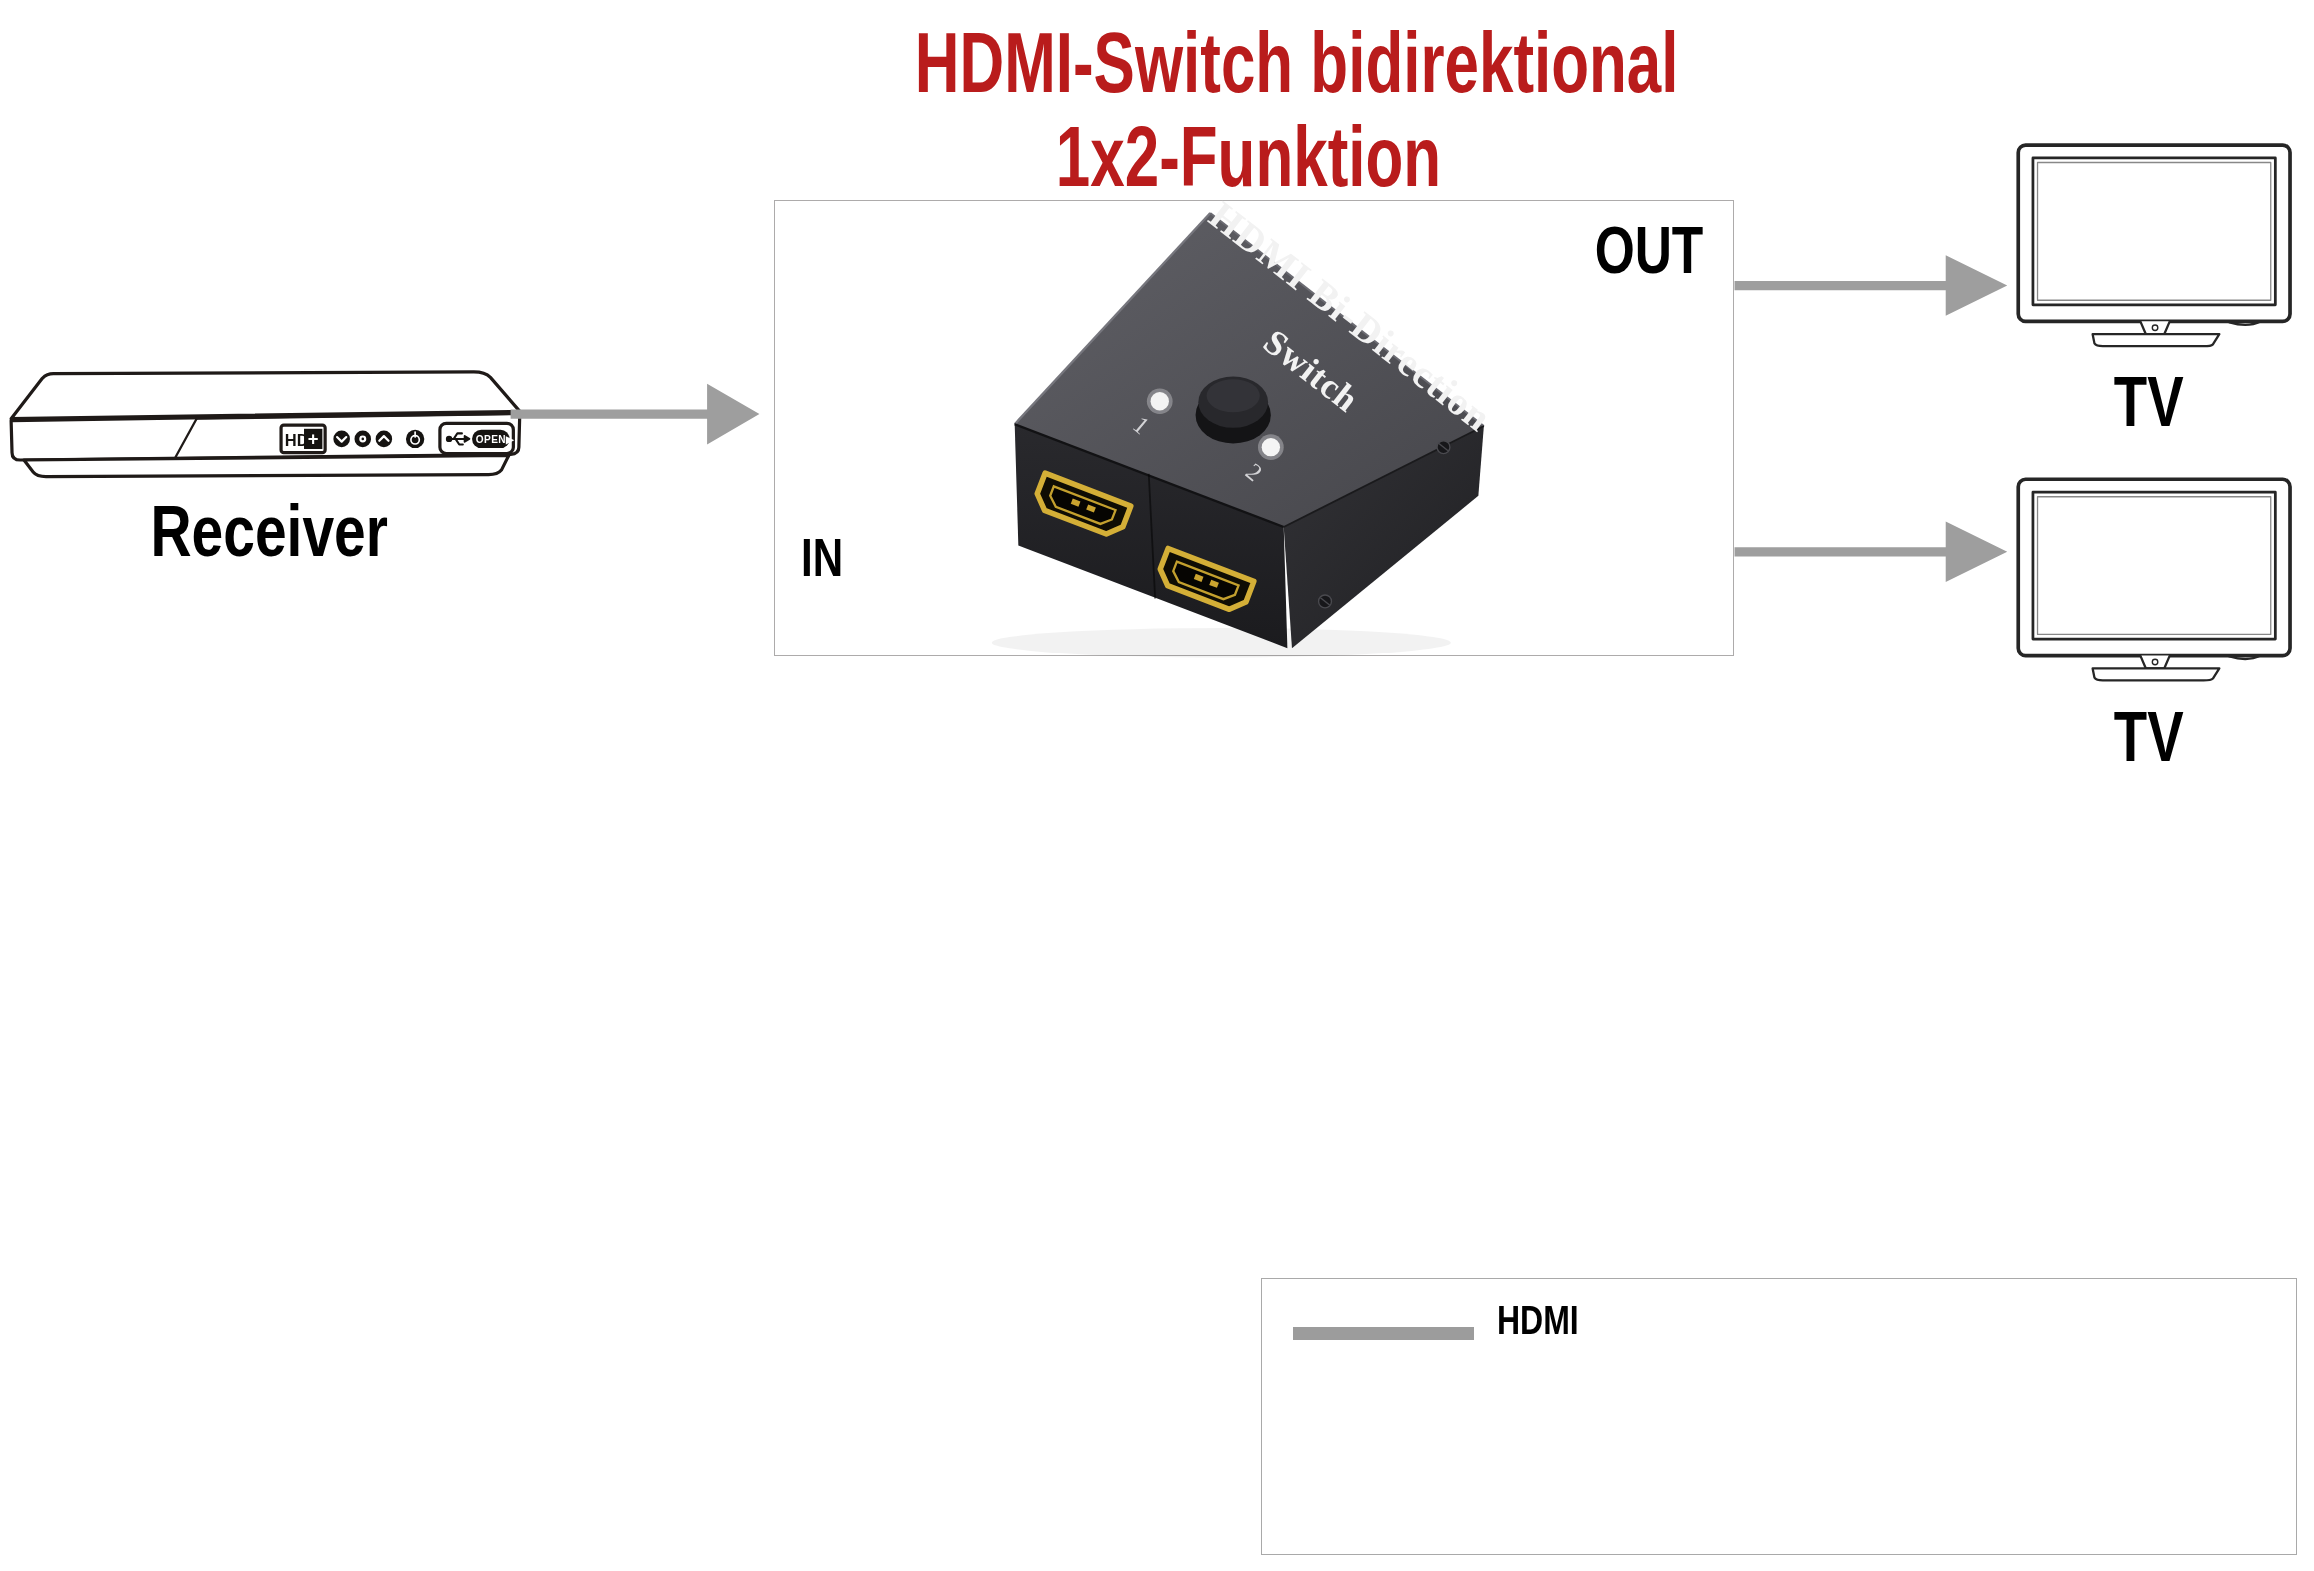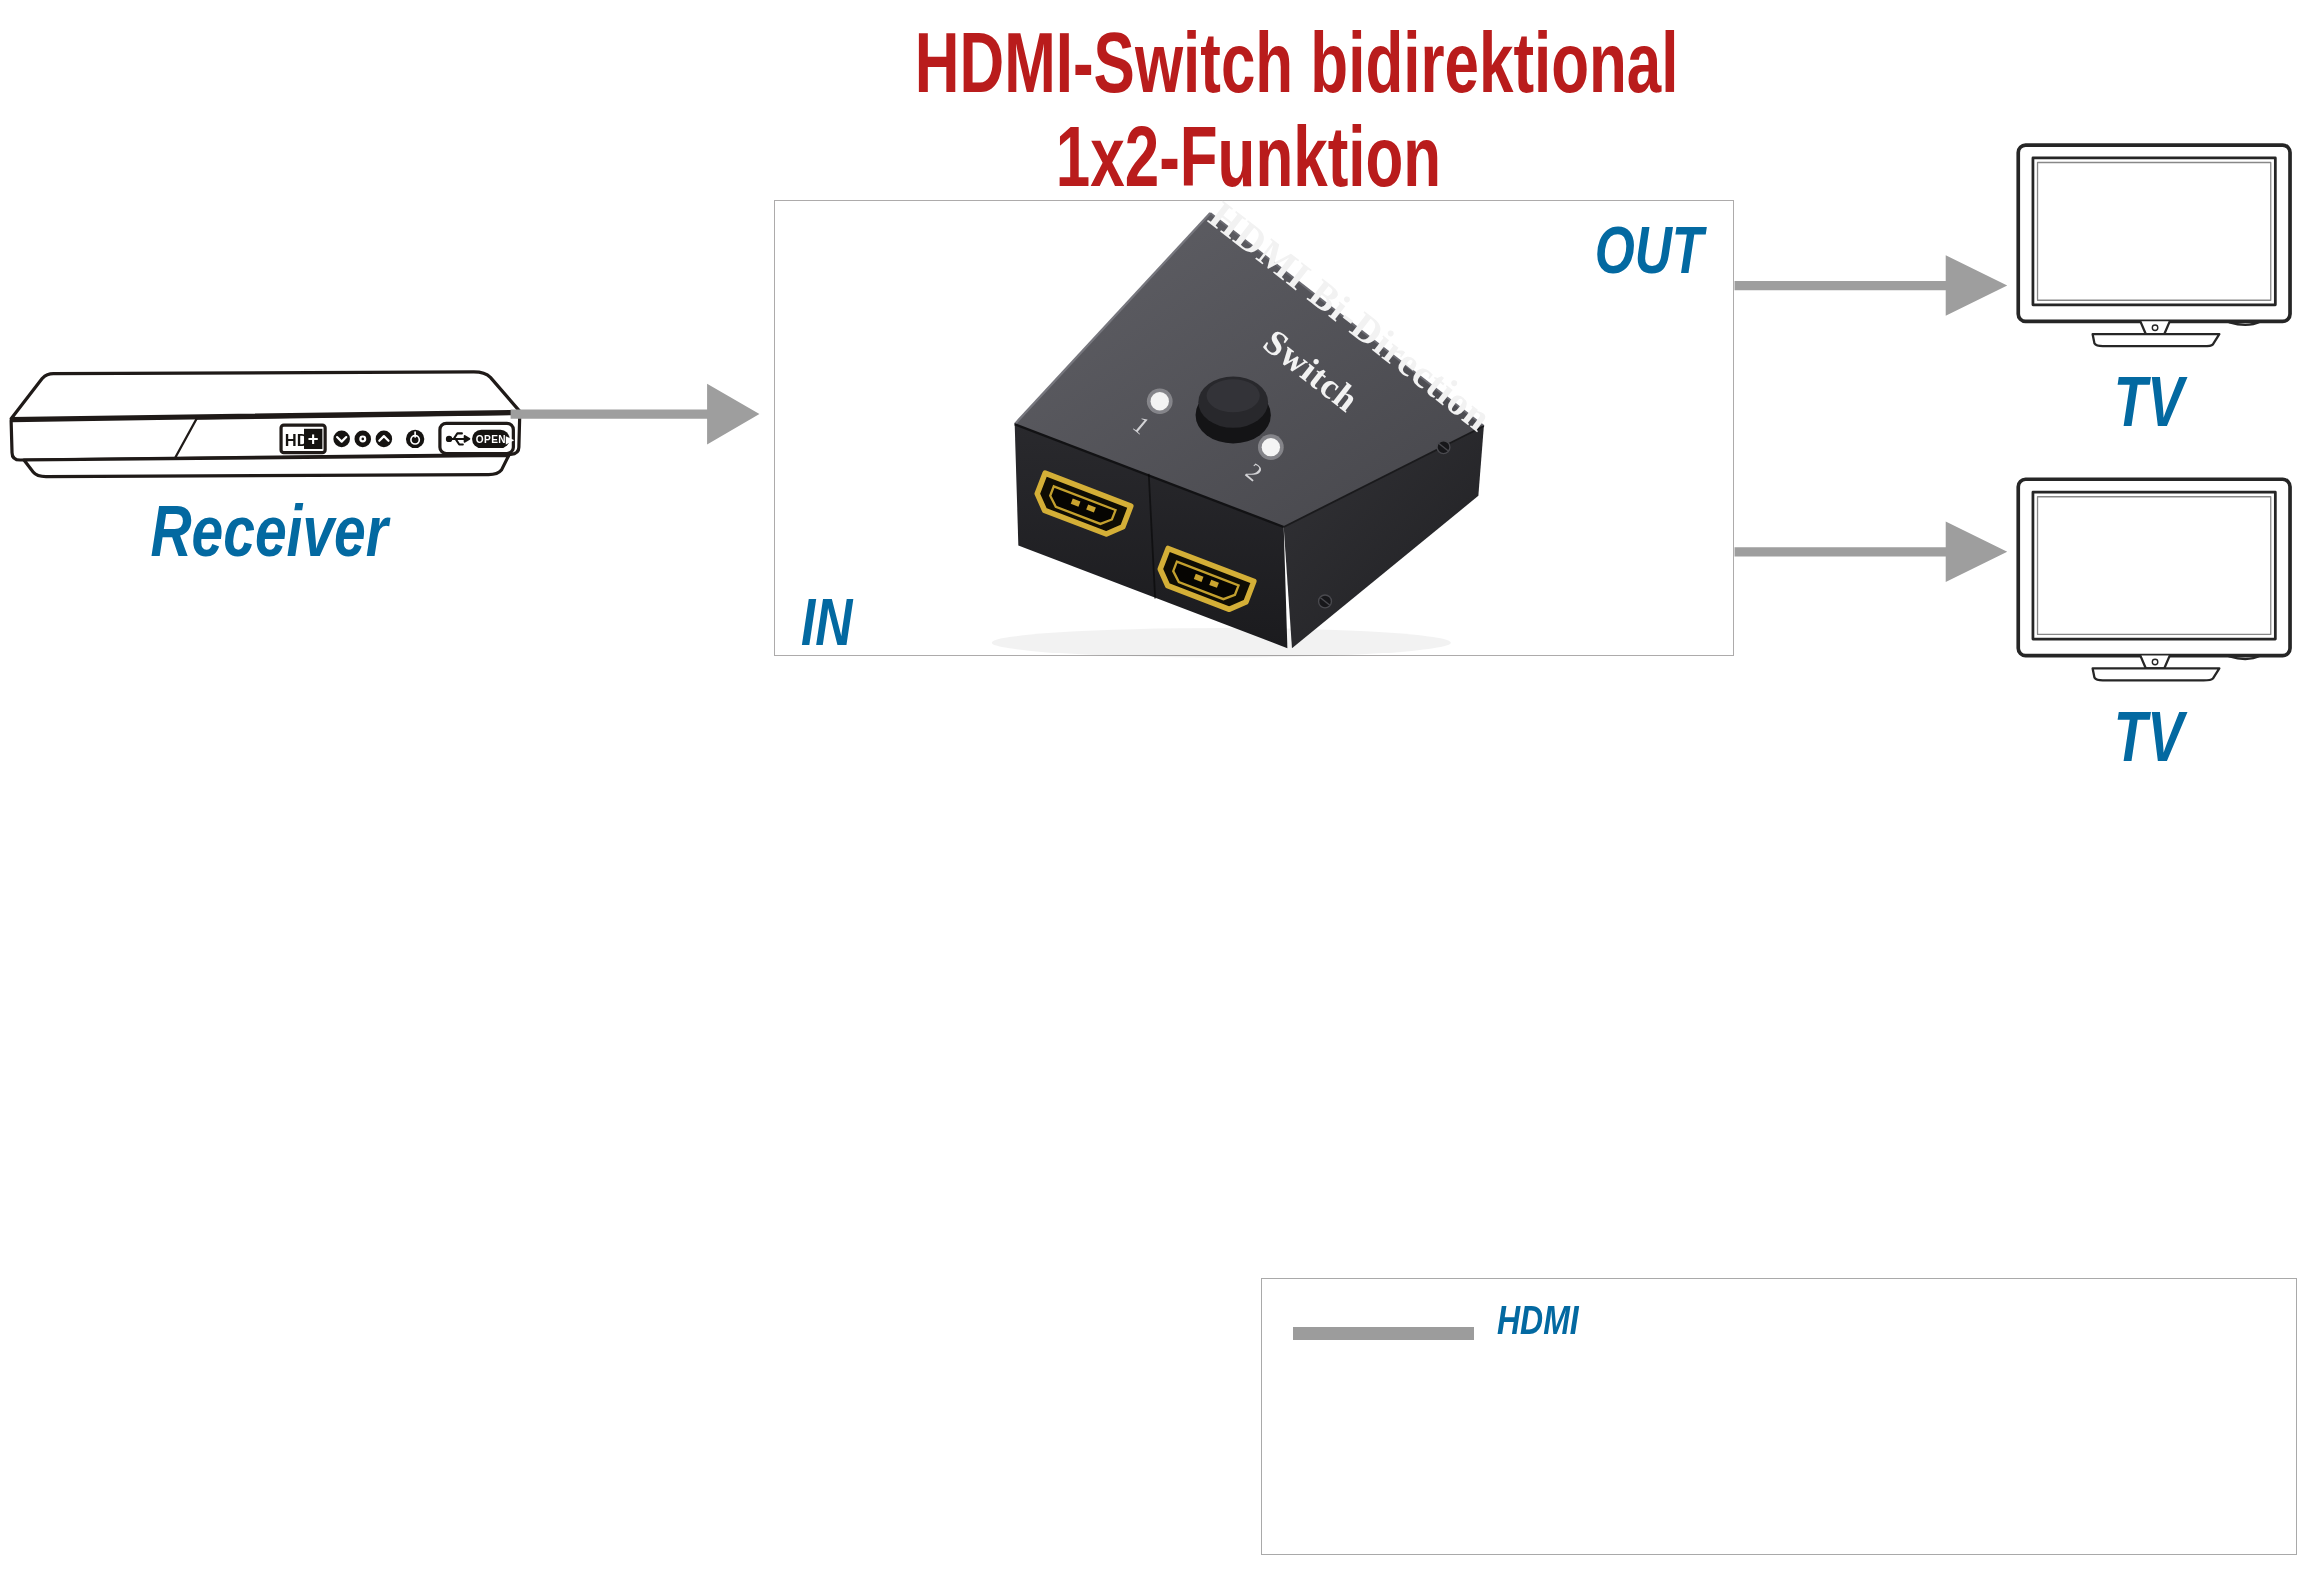--- a/index.html
+++ b/index.html
@@ -1,32 +1,32 @@
 <!DOCTYPE html>
 <html style="font-size:14.7px"><head>
 <meta charset="utf-8">
 <style>
   html,body{margin:0;padding:0;}
   body{width:2314px;height:1571px;background:#ffffff;position:relative;overflow:hidden;
        font-family:"Liberation Sans",sans-serif;}
   .stage{position:absolute;left:0;top:0;width:2314px;height:1571px;}
   svg{position:absolute;left:0;top:0;}
-  .lbl{position:absolute;font-weight:bold;color:#0369a1;white-space:nowrap;line-height:1;font-style:italic;}
+  .lbl{position:absolute;font-weight:bold;color:#000000;white-space:nowrap;line-height:1;}
   .cond{display:inline-block;transform:scaleX(.78);}
   .o-l{transform-origin:0 50%;}
   .o-r{transform-origin:100% 50%;}
   .o-c{transform-origin:50% 50%;}
   .title-wrap{position:absolute;left:785px;top:14.7px;width:927px;text-align:center;
               font-weight:bold;color:#b91c1c;font-size:86px;line-height:94px;}
   .title-line{display:block;transform:scaleX(.72);transform-origin:50% 50%;white-space:nowrap;}
   .frame{position:absolute;box-sizing:border-box;background:transparent;}
   .diagram-frame{left:774px;top:200px;width:960px;height:456px;border:1.8px solid #adabab;}
   .legend-frame{left:1261px;top:1278px;width:1036px;height:277px;border:1.8px solid #a9a9a9;}
   .legend-swatch{position:absolute;left:1293px;top:1327px;width:181px;height:13px;background:#9c9c9c;}
-  #lbl-in{left:801px;top:589px;font-size:66px;}
+  #lbl-in{left:801px;top:530px;font-size:54px;}
   #lbl-out{right:611px;top:217px;font-size:66px;}
   #lbl-receiver{left:117px;top:494px;width:275px;text-align:center;font-size:73px;}
   #lbl-tv1{left:2094px;top:367px;width:110px;text-align:center;font-size:70px;}
   #lbl-tv2{left:2094px;top:702px;width:110px;text-align:center;font-size:70px;}
   #lbl-hdmi{left:1497px;top:1300px;font-size:41px;}
 </style>
 </head>
 <body>
 
 <div class="stage">

